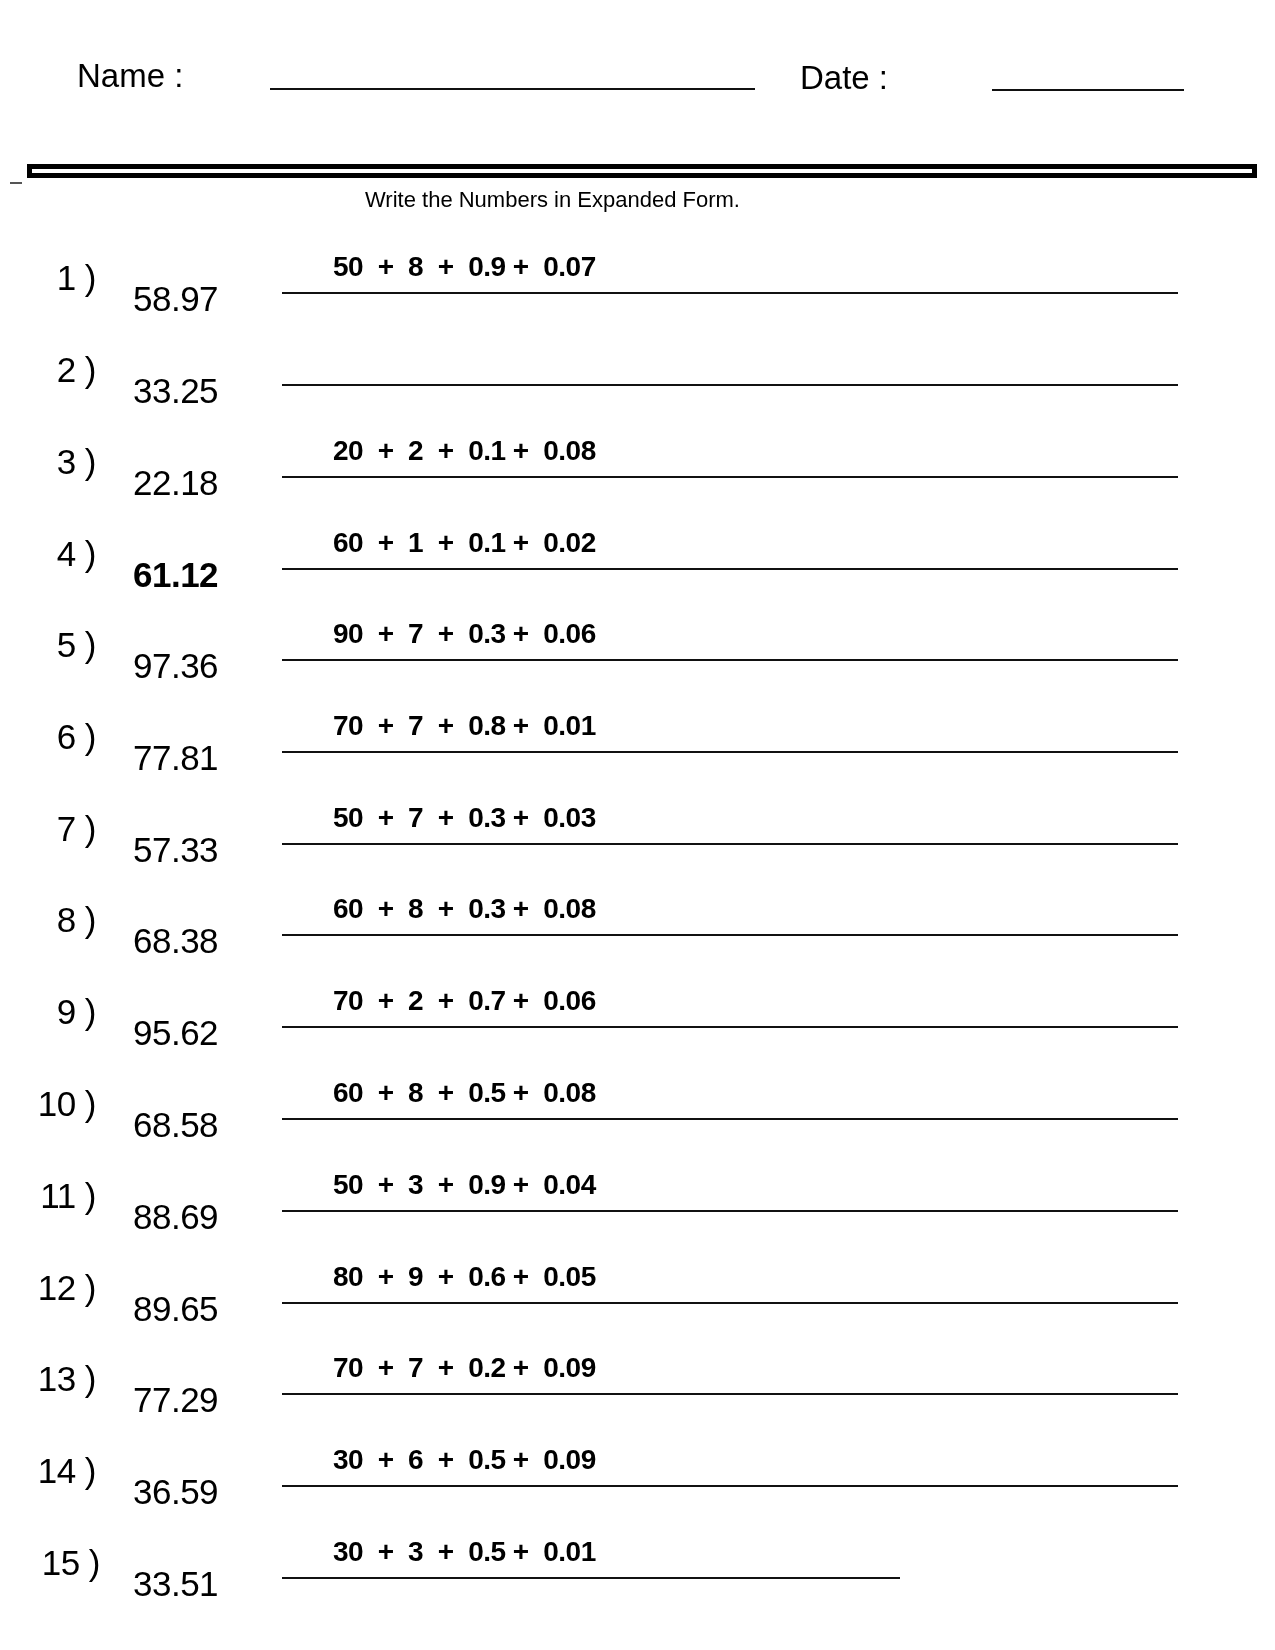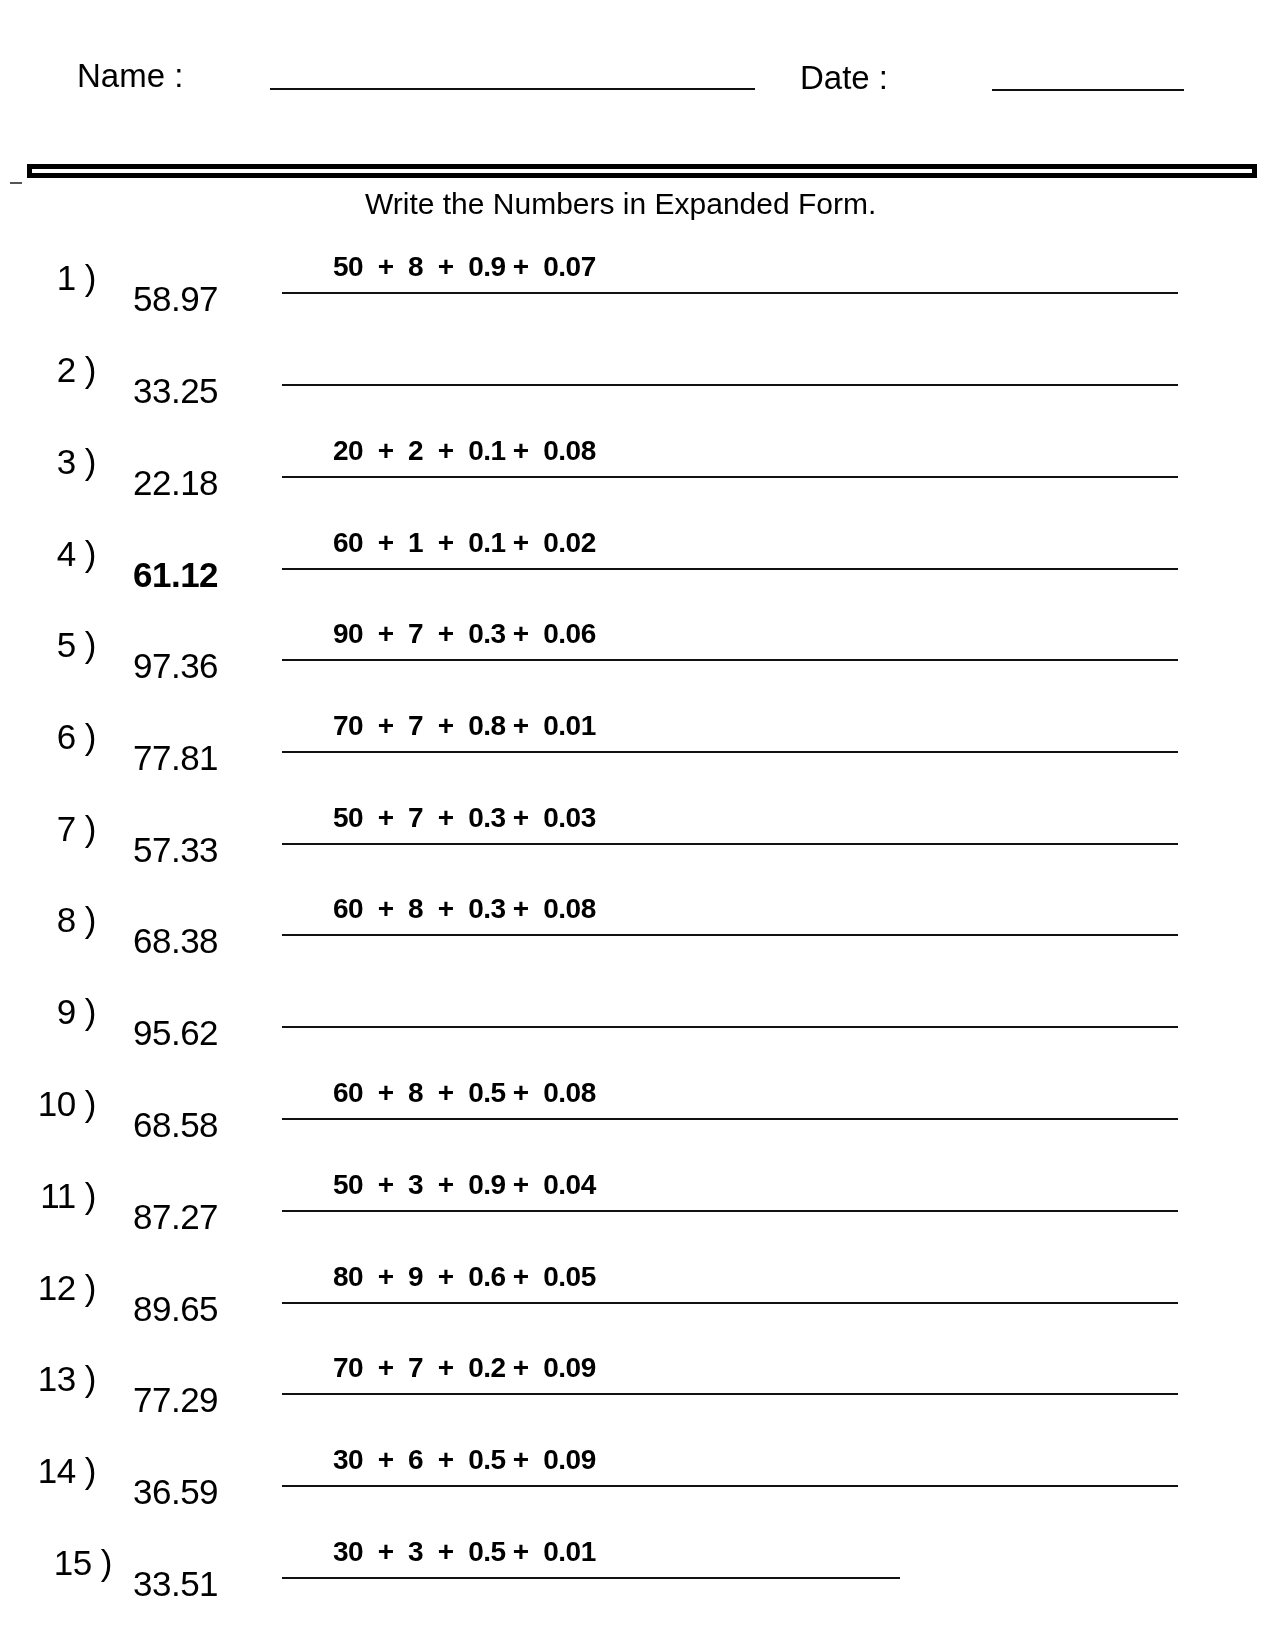--- a/index.html
+++ b/index.html
@@ -29,21 +29,21 @@
     }
     .bar-inner {
       background: #fff;
       position: absolute;
     }
     .tick-mark {
       height: 0;
       border-top: 2px solid #555;
     }
     .instruction {
-      font-size: 30px;
+      font-size: 22px;
       line-height: 1;
       white-space: nowrap;
     }
     .row {
       position: absolute;
       left: 0;
       width: 1275px;
       height: 92px;
     }
     .qnum {
@@ -149,33 +149,34 @@
   <div class="row" style="top:892px;">
     <span class="qnum" style="left:0; top:10px;">8 )</span>
     <span class="qval" style="top:10px;">68.38</span>
     <span class="answer" style="top:3px;">60  +  8  +  0.3 +  0.08</span>
     <div class="answer-line" style="top:42px; width:896px;"></div>
   </div>
 
   <div class="row" style="top:984px;">
     <span class="qnum" style="left:0; top:10px;">9 )</span>
     <span class="qval" style="top:10px;">95.62</span>
+    <span class="answer" style="top:3px;">70  +  2  +  0.7 +  0.06</span>
     <div class="answer-line" style="top:42px; width:896px;"></div>
   </div>
 
   <div class="row" style="top:1076px;">
     <span class="qnum" style="left:0; top:10px;">10 )</span>
     <span class="qval" style="top:10px;">68.58</span>
     <span class="answer" style="top:3px;">60  +  8  +  0.5 +  0.08</span>
     <div class="answer-line" style="top:42px; width:896px;"></div>
   </div>
 
   <div class="row" style="top:1168px;">
     <span class="qnum" style="left:0; top:10px;">11 )</span>
-    <span class="qval" style="top:10px;">87.27</span>
+    <span class="qval" style="top:10px;">88.69</span>
     <span class="answer" style="top:3px;">50  +  3  +  0.9 +  0.04</span>
     <div class="answer-line" style="top:42px; width:896px;"></div>
   </div>
 
   <div class="row" style="top:1260px;">
     <span class="qnum" style="left:0; top:10px;">12 )</span>
     <span class="qval" style="top:10px;">89.65</span>
     <span class="answer" style="top:3px;">80  +  9  +  0.6 +  0.05</span>
     <div class="answer-line" style="top:42px; width:896px;"></div>
   </div>
@@ -188,19 +189,19 @@
   </div>
 
   <div class="row" style="top:1443px;">
     <span class="qnum" style="left:0; top:10px;">14 )</span>
     <span class="qval" style="top:10px;">36.59</span>
     <span class="answer" style="top:3px;">30  +  6  +  0.5 +  0.09</span>
     <div class="answer-line" style="top:42px; width:896px;"></div>
   </div>
 
   <div class="row" style="top:1535px;">
-    <span class="qnum" style="left:16px; top:10px;">15 )</span>
+    <span class="qnum" style="left:4px; top:10px;">15 )</span>
     <span class="qval" style="top:10px;">33.51</span>
     <span class="answer" style="top:3px;">30  +  3  +  0.5 +  0.01</span>
     <div class="answer-line" style="top:42px; width:618px;"></div>
   </div>
 
 </div>
 
 </body></html>

